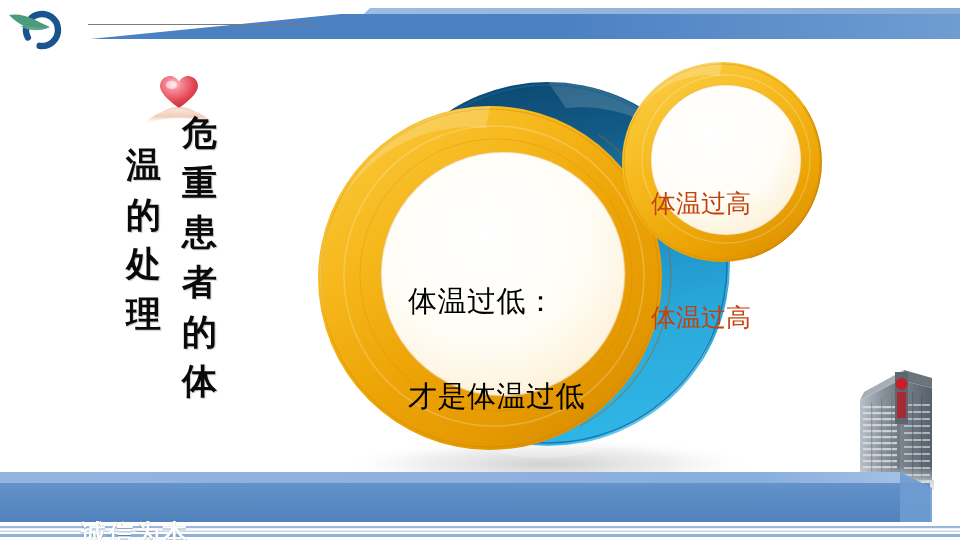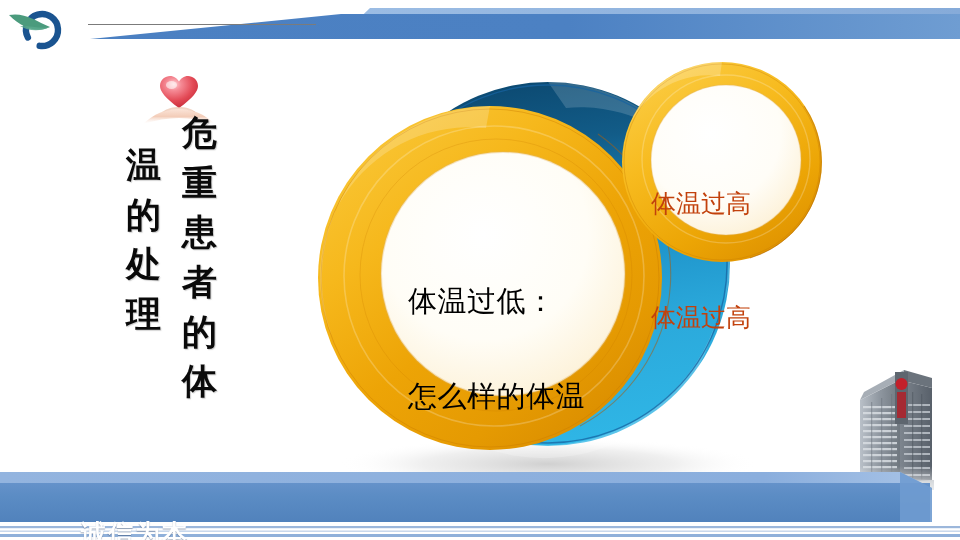--- a/index.html
+++ b/index.html
@@ -300,21 +300,21 @@
           <circle cx="446" cy="114" r="75" fill="none" stroke="#e2b560" stroke-width="1.6" opacity="0.32"></circle>
           <path d="M442 16 A100 100 0 0 0 350 78 A88 88 0 0 1 440 30 Z" fill="#ffffff" opacity="0.22"></path>
           <path d="M524 60 A100 100 0 0 1 470 212" fill="none" stroke="#a85f10" stroke-width="1" opacity="0.5"></path>
         </g>
       </g>
     </svg>
   </div>
 
   <div class="bubble-text bubble-main">
     <span class="ln">体温过低：</span>
-    <span class="ln">怎么样的体温</span>
+    <span class="ln">才是体温过低</span>
     <span class="ln">才是体温过低?</span>
     
   </div>
 
   <div class="bubble-text bubble-hot">
     <span class="ln">体温过高</span>
     <span class="ln">体温过高</span>
   </div>
 
   <div class="building">

